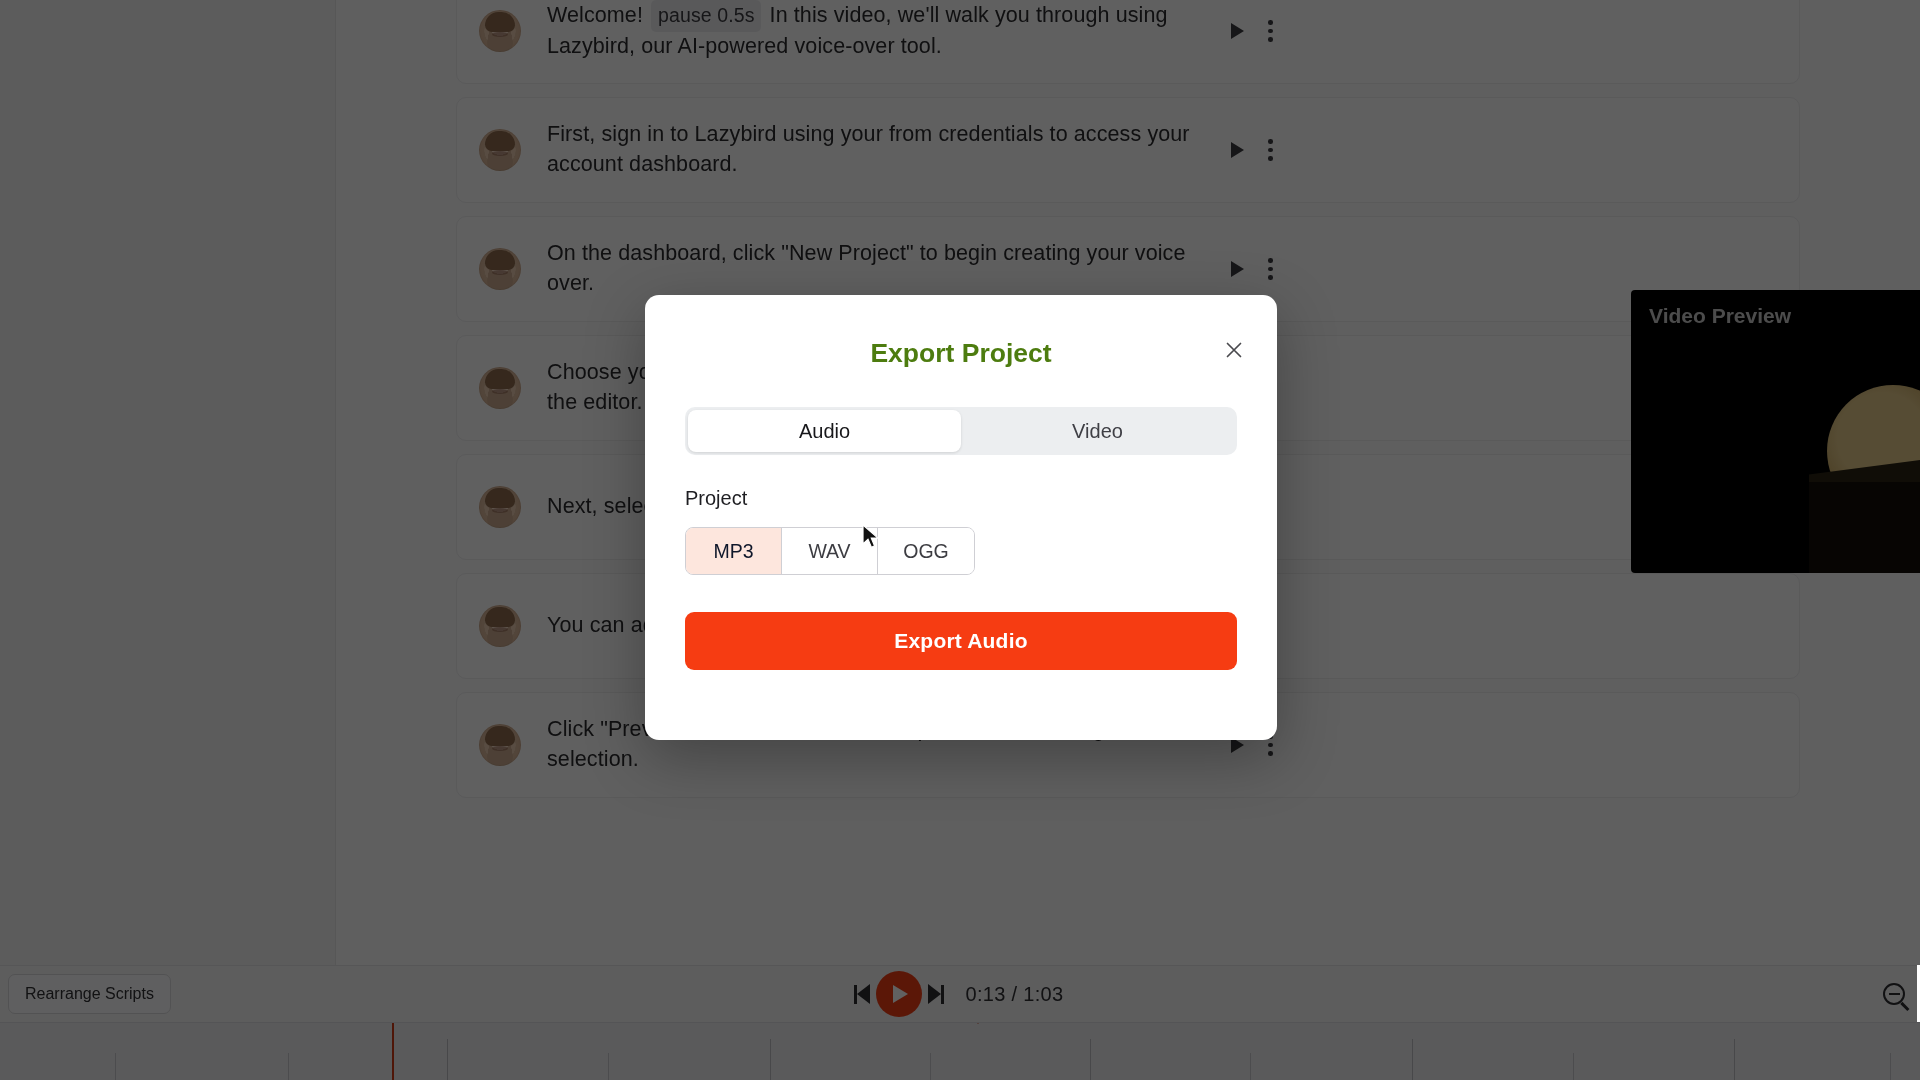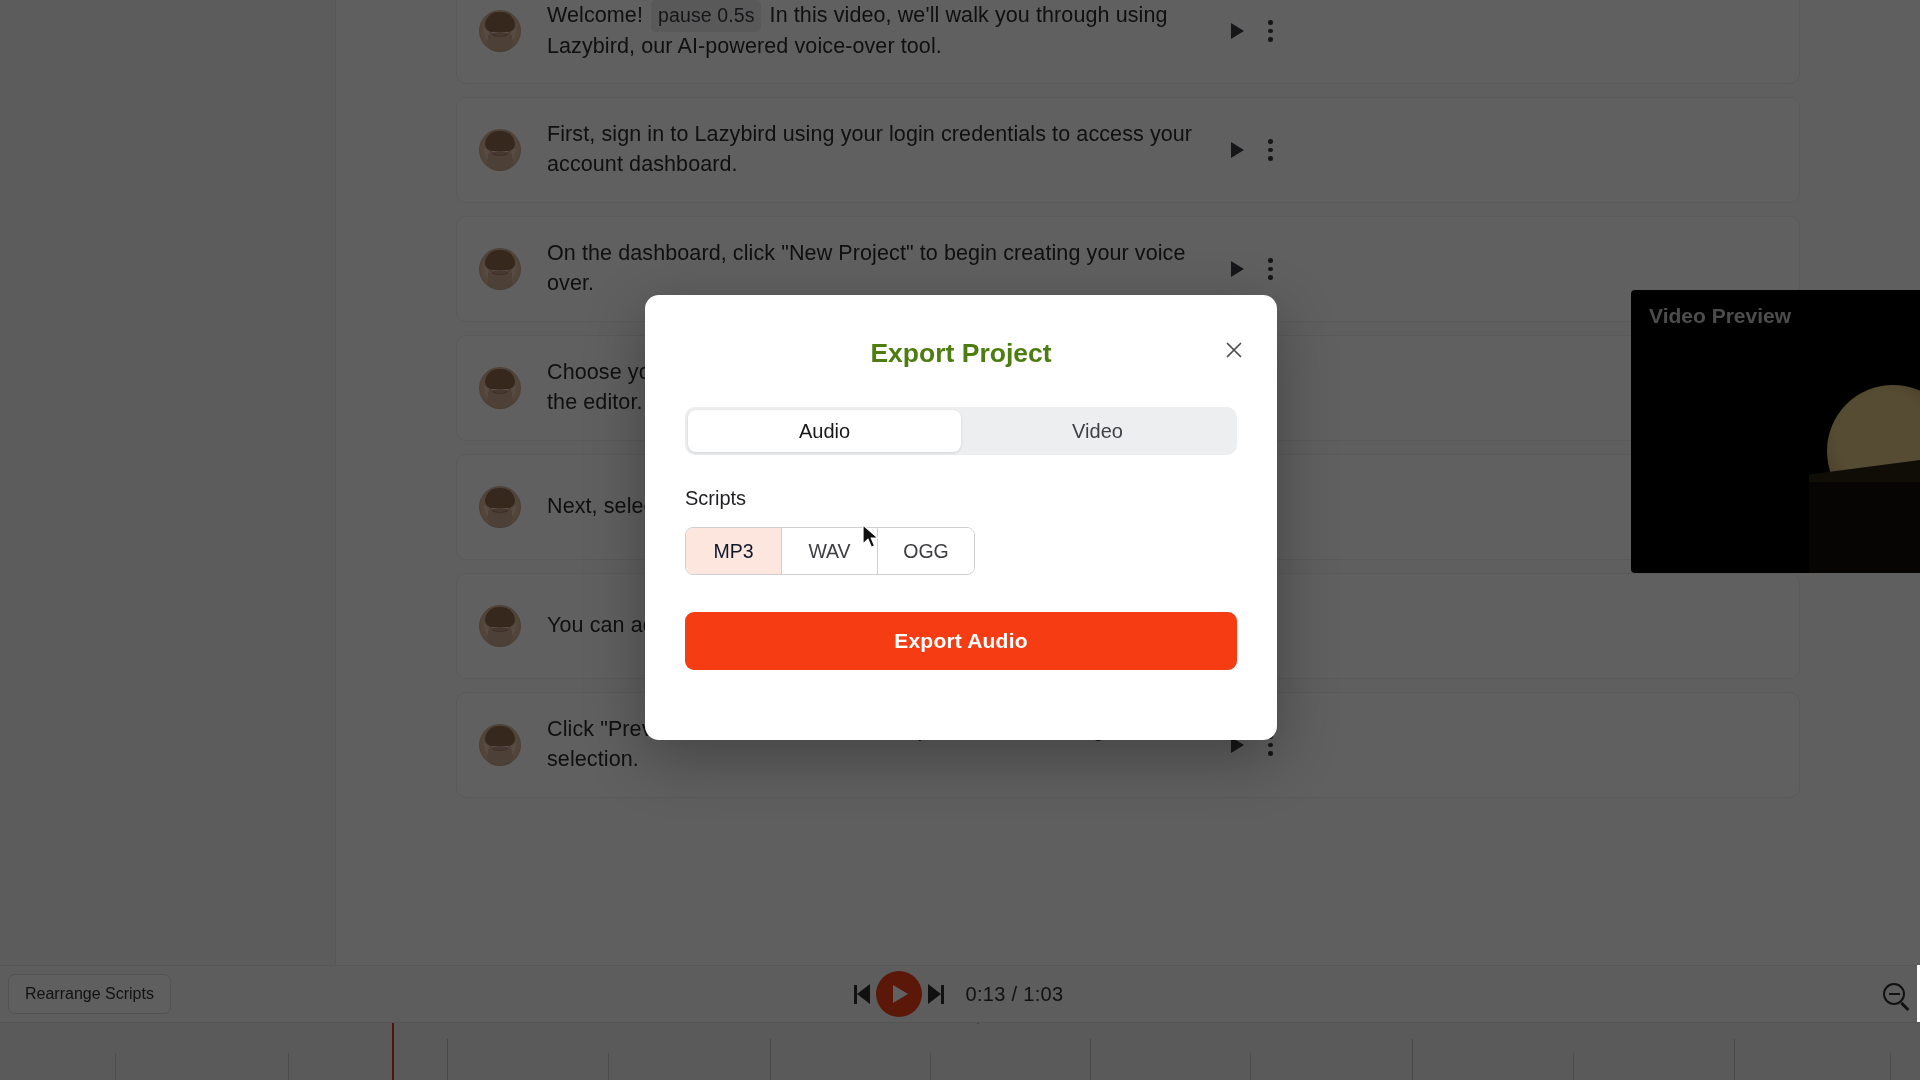--- a/index.html
+++ b/index.html
@@ -344,21 +344,21 @@
               <div class="kebab">
                   <i></i>
                   <i></i>
                   <i></i>
                 </div>
             </div>
           </div>
 
           <div class="script-row">
             <div class="avatar"></div>
-            <div class="script-text">First, sign in to Lazybird using your login credentials to access your account dashboard.</div>
+            <div class="script-text">First, sign in to Lazybird using your from credentials to access your account dashboard.</div>
             <div class="row-actions">
               <div class="play-tri"></div>
               <div class="kebab">
                   <i></i>
                   <i></i>
                   <i></i>
                 </div>
             </div>
           </div>
 
@@ -484,21 +484,21 @@
         <svg width="26" height="26" viewBox="0 0 26 26" aria-hidden="true">
           <path d="M6.5 6.5 L19.5 19.5 M19.5 6.5 L6.5 19.5" stroke="currentColor" stroke-width="1.7" fill="none" stroke-linecap="round"></path>
         </svg>
       </div>
 
       <div class="seg-tabs">
         <div class="seg-tab active">Audio</div>
         <div class="seg-tab">Video</div>
       </div>
 
-      <div class="field-label">Scripts</div>
+      <div class="field-label">Project</div>
 
       <div class="format-group">
         <div class="format-opt selected">MP3</div>
         <div class="format-opt">WAV</div>
         <div class="format-opt">OGG</div>
       </div>
 
       <button class="export-btn">Export Audio</button>
     </div>
   </div>

